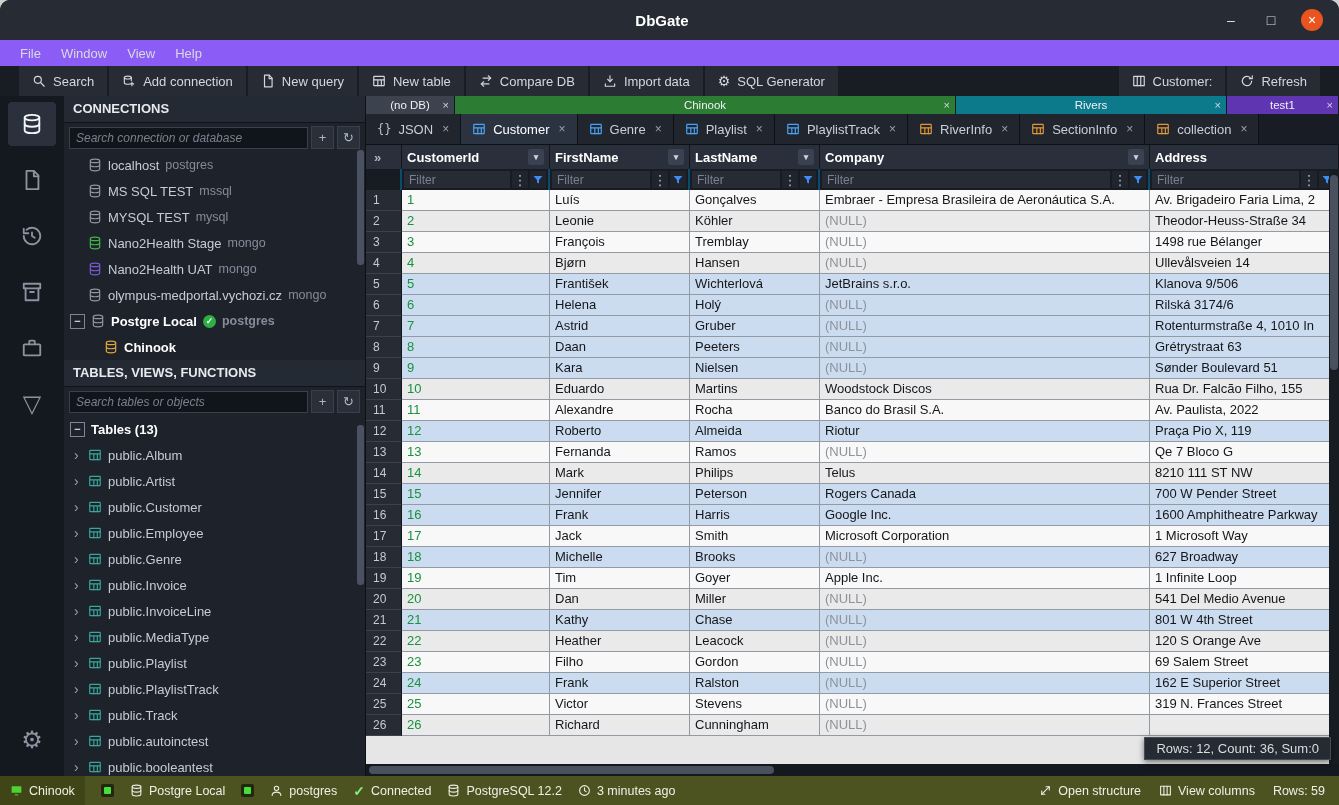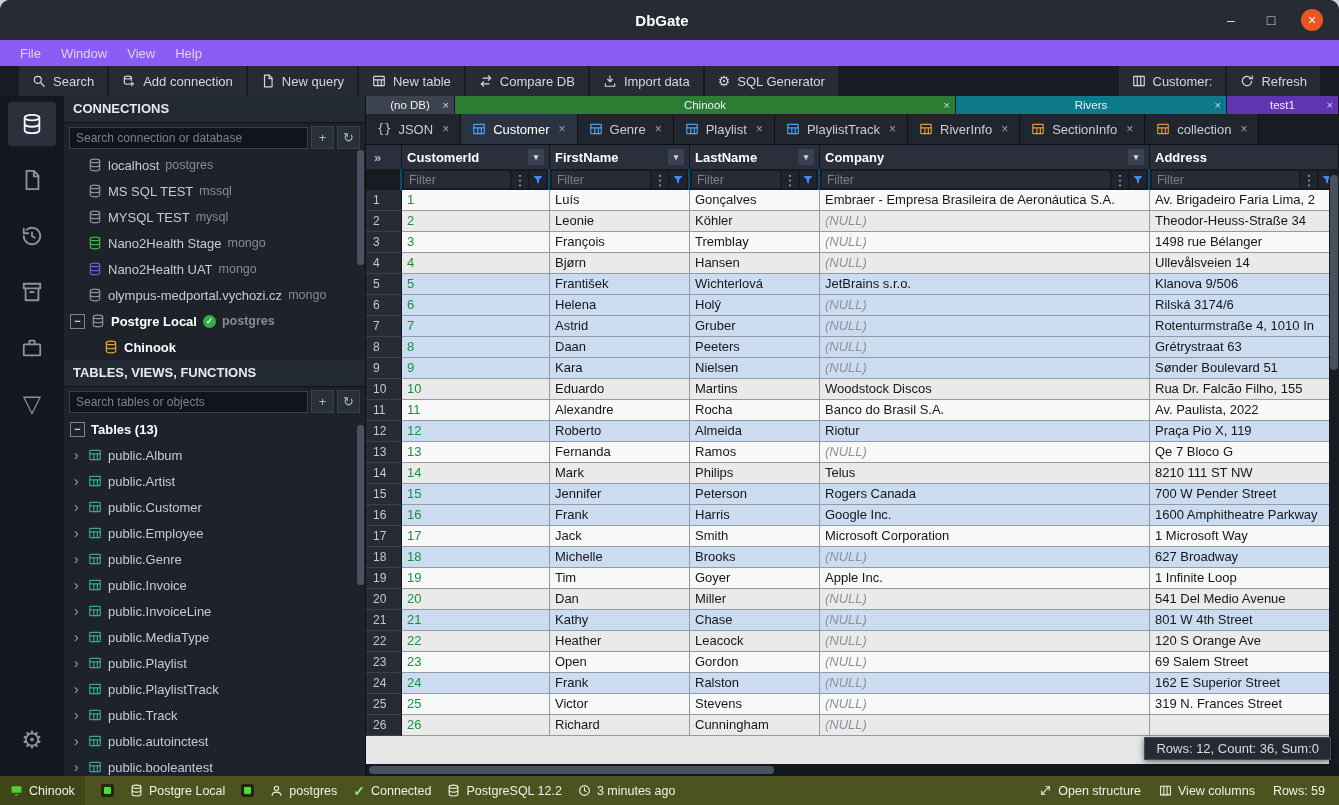--- a/index.html
+++ b/index.html
@@ -27,21 +27,21 @@
   .iconbar{width:64px;background:#14181f;display:flex;flex-direction:column;align-items:center;padding-top:6px;gap:12px;flex:0 0 auto;}
   .side-icon{width:48px;height:44px;display:flex;align-items:center;justify-content:center;color:#8b93a1;border-radius:4px;}
   .side-icon svg{width:22px;height:22px;}
   .side-icon .tglyph{font-size:24px;}
   .side-icon.active{background:#2a303c;color:#f2f4f7;}
   .side-icon.bottom{margin-top:auto;margin-bottom:14px;}
   
   .leftpanel{width:301px;background:#1d222b;display:flex;flex-direction:column;border-right:1px solid #0d1014;position:relative;flex:0 0 auto;overflow:hidden;}
   .panel-header{height:26px;line-height:26px;padding:0 9px;font-weight:bold;color:#e6e9ee;font-size:13px;background:#242a34;border-bottom:1px solid #10141a;flex:0 0 auto;}
   .searchrow{display:flex;padding:3px 5px;gap:3px;align-items:center;flex:0 0 auto;}
-  .searchrow input{flex:1;min-width:0;height:20px;background:#10141b;border:1px solid #39404c;color:#a16207;font-size:12px;padding:0 6px;font-family:inherit;}
+  .searchrow input{flex:1;min-width:0;height:20px;background:#10141b;border:1px solid #39404c;color:#a16207;font-size:12px;padding:0 6px;font-family:inherit;font-style:italic;}
   .searchrow input::placeholder{color:#79818f;}
   .sq-btn{width:21px;height:21px;background:#2a3039;border:1px solid #39404c;color:#aeb5c0;display:flex;align-items:center;justify-content:center;font-size:13px;}
   .conn-list{flex:0 0 auto;}
   .tree-row{height:26px;display:flex;align-items:center;gap:6px;font-size:13px;color:#c6ccd6;padding-left:24px;white-space:nowrap;overflow:hidden;}
   .tree-row .engine{color:#848c99;font-size:12.5px;}
   .tree-row.bold{font-weight:bold;color:#fff;}
   .treebox{width:13px;height:13px;border:1px solid #7d8694;color:#cfd5de;font-size:11px;line-height:11px;display:inline-flex;align-items:center;justify-content:center;background:#1d222b;flex:0 0 auto;}
   .chev{color:#9aa2af;font-size:14px;width:8px;flex:0 0 auto;}
   .badge{width:13px;height:13px;border-radius:50%;background:#2fae44;color:#fff;font-size:9px;display:inline-flex;align-items:center;justify-content:center;flex:0 0 auto;}
   .obj-list{flex:1;overflow:hidden;}
@@ -71,21 +71,21 @@
   .mini-btn.funnel{color:#3f8cf3;background:#20242c;}
   .mini-btn svg{width:12px;height:12px;}
   .grid-body{flex:1;overflow:hidden;}
   .drow{height:21px;}
   .cell{padding:0 5px;font-size:13px;color:#14161a;border-right:1px solid #949aa3;border-bottom:1px solid #949aa3;line-height:20px;white-space:nowrap;overflow:hidden;box-sizing:border-box;}
   .drow:nth-child(odd) .cell{background:#f8f8f8;}
   .drow:nth-child(even) .cell{background:#eaeaea;}
   .drow.sel .cell{background:#ccdcf0;}
   .gcell{background:#262b34 !important;color:#c3cad4;font-size:12px;border-right:1px solid #11141a;border-bottom:1px solid #3a414b;padding-left:7px;line-height:20px;box-sizing:border-box;}
   .idcell{color:#18923f;}
-  .nullv{color:#8d929b;font-style:italic;text-align:center;}
+  .nullv{color:#8d929b;text-align:center;}
   .grid-tooltip{position:absolute;right:8px;bottom:16px;background:#262b33;color:#d8dce3;border:1px solid #454c59;padding:3px 11px;font-size:13px;z-index:5;box-shadow:0 2px 6px rgba(0,0,0,.5);}
   .hscroll{height:12px;background:#14181f;position:relative;flex:0 0 auto;}
   .hscroll .thumb{position:absolute;left:3px;top:2px;height:8px;width:405px;background:#49505e;border-radius:4px;}
   .gvscroll{position:absolute;right:0;top:24px;bottom:12px;width:10px;background:#171b22;z-index:4;}
   .gvscroll .thumb{position:absolute;left:1px;top:6px;width:8px;height:195px;background:#49505e;border-radius:4px;}
   
   .statusbar{height:29px;background:#4d5320;display:flex;align-items:center;color:#eef0e6;font-size:12.5px;padding:0 8px 0 0;gap:0;flex:0 0 auto;}
   .sb-left{display:flex;align-items:center;gap:16px;height:100%;}
   .sb-right{margin-left:auto;display:flex;align-items:center;gap:18px;padding-right:6px;}
   .sb-item{display:flex;align-items:center;gap:6px;white-space:nowrap;}
@@ -863,21 +863,21 @@
               <div class="gcell">22</div>
               <div class="cell idcell">22</div>
               <div class="cell">Heather</div>
               <div class="cell">Leacock</div>
               <div class="cell"><span class="nullv">(NULL)</span></div>
               <div class="cell">120 S Orange Ave</div>
             </div>
             <div class="drow grow">
               <div class="gcell">23</div>
               <div class="cell idcell">23</div>
-              <div class="cell">Open</div>
+              <div class="cell">Filho</div>
               <div class="cell">Gordon</div>
               <div class="cell"><span class="nullv">(NULL)</span></div>
               <div class="cell">69 Salem Street</div>
             </div>
             <div class="drow grow sel">
               <div class="gcell">24</div>
               <div class="cell idcell">24</div>
               <div class="cell">Frank</div>
               <div class="cell">Ralston</div>
               <div class="cell"><span class="nullv">(NULL)</span></div>

